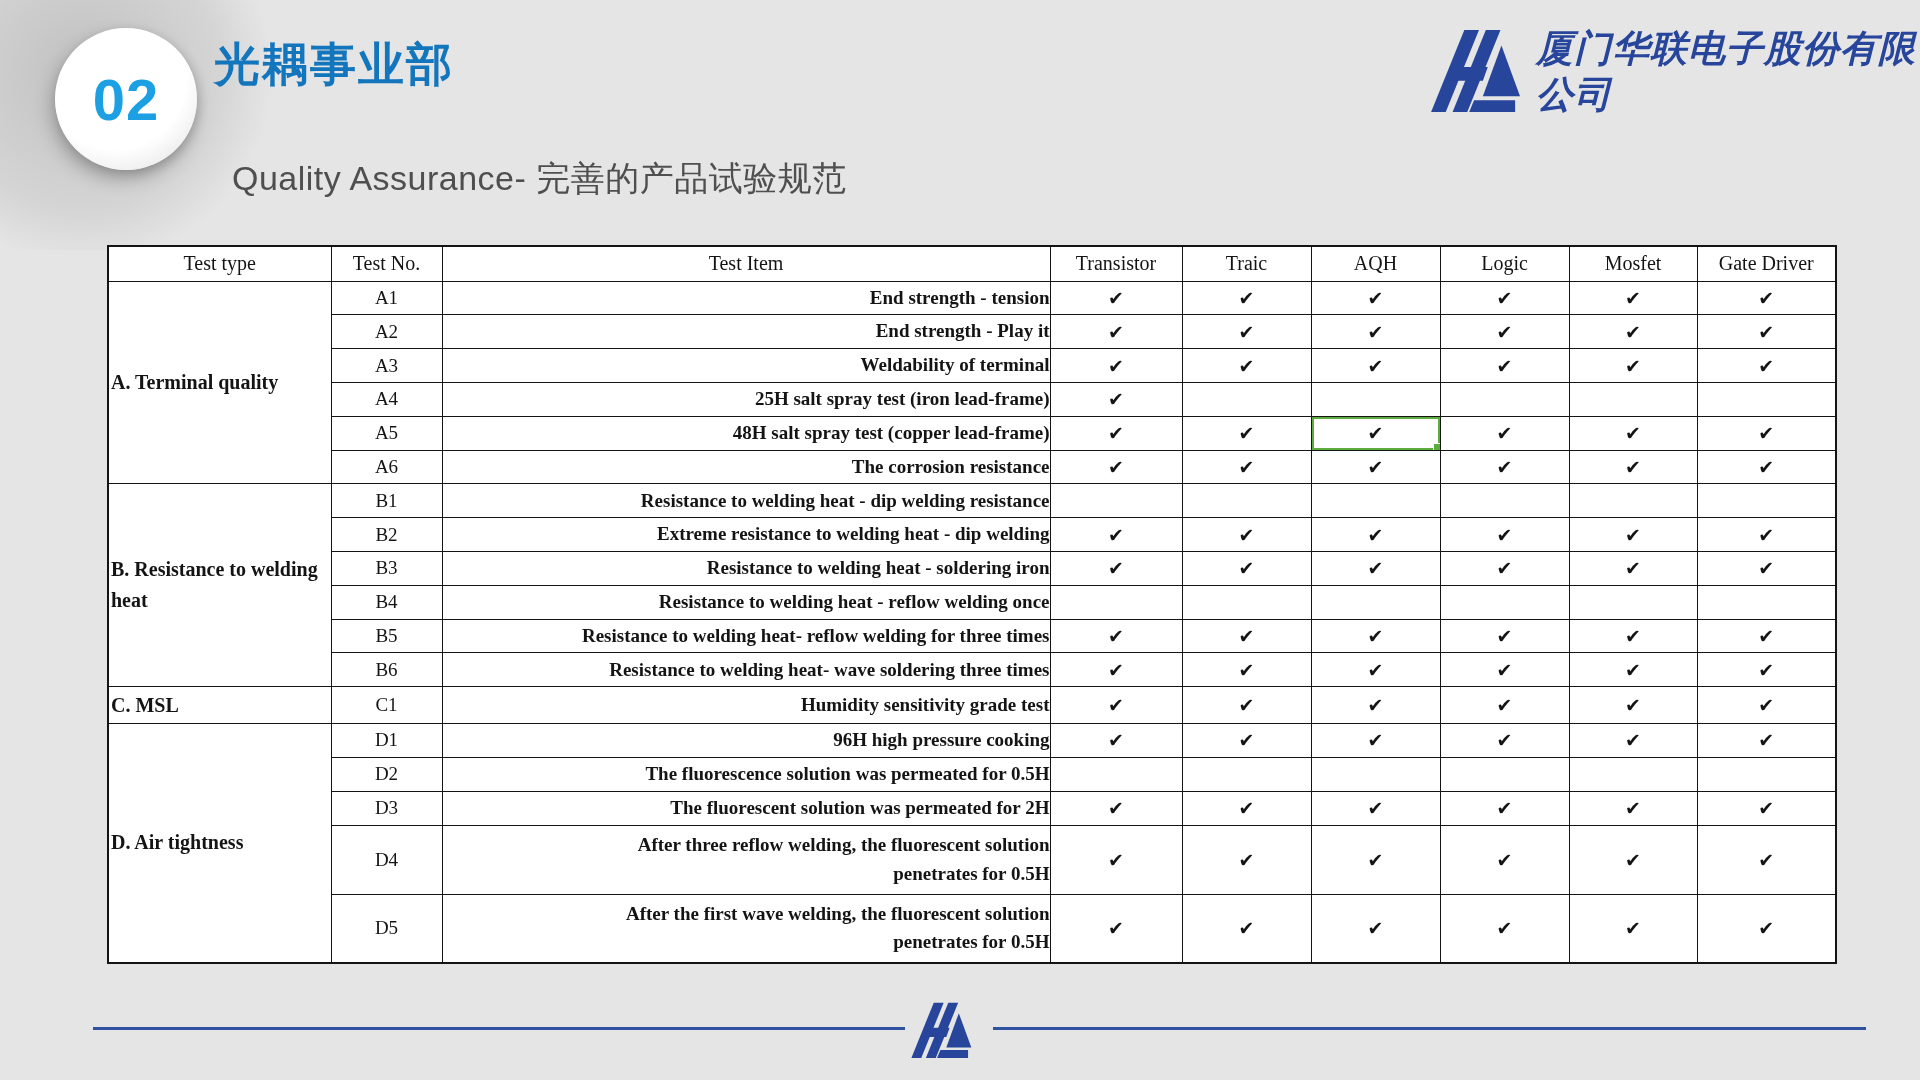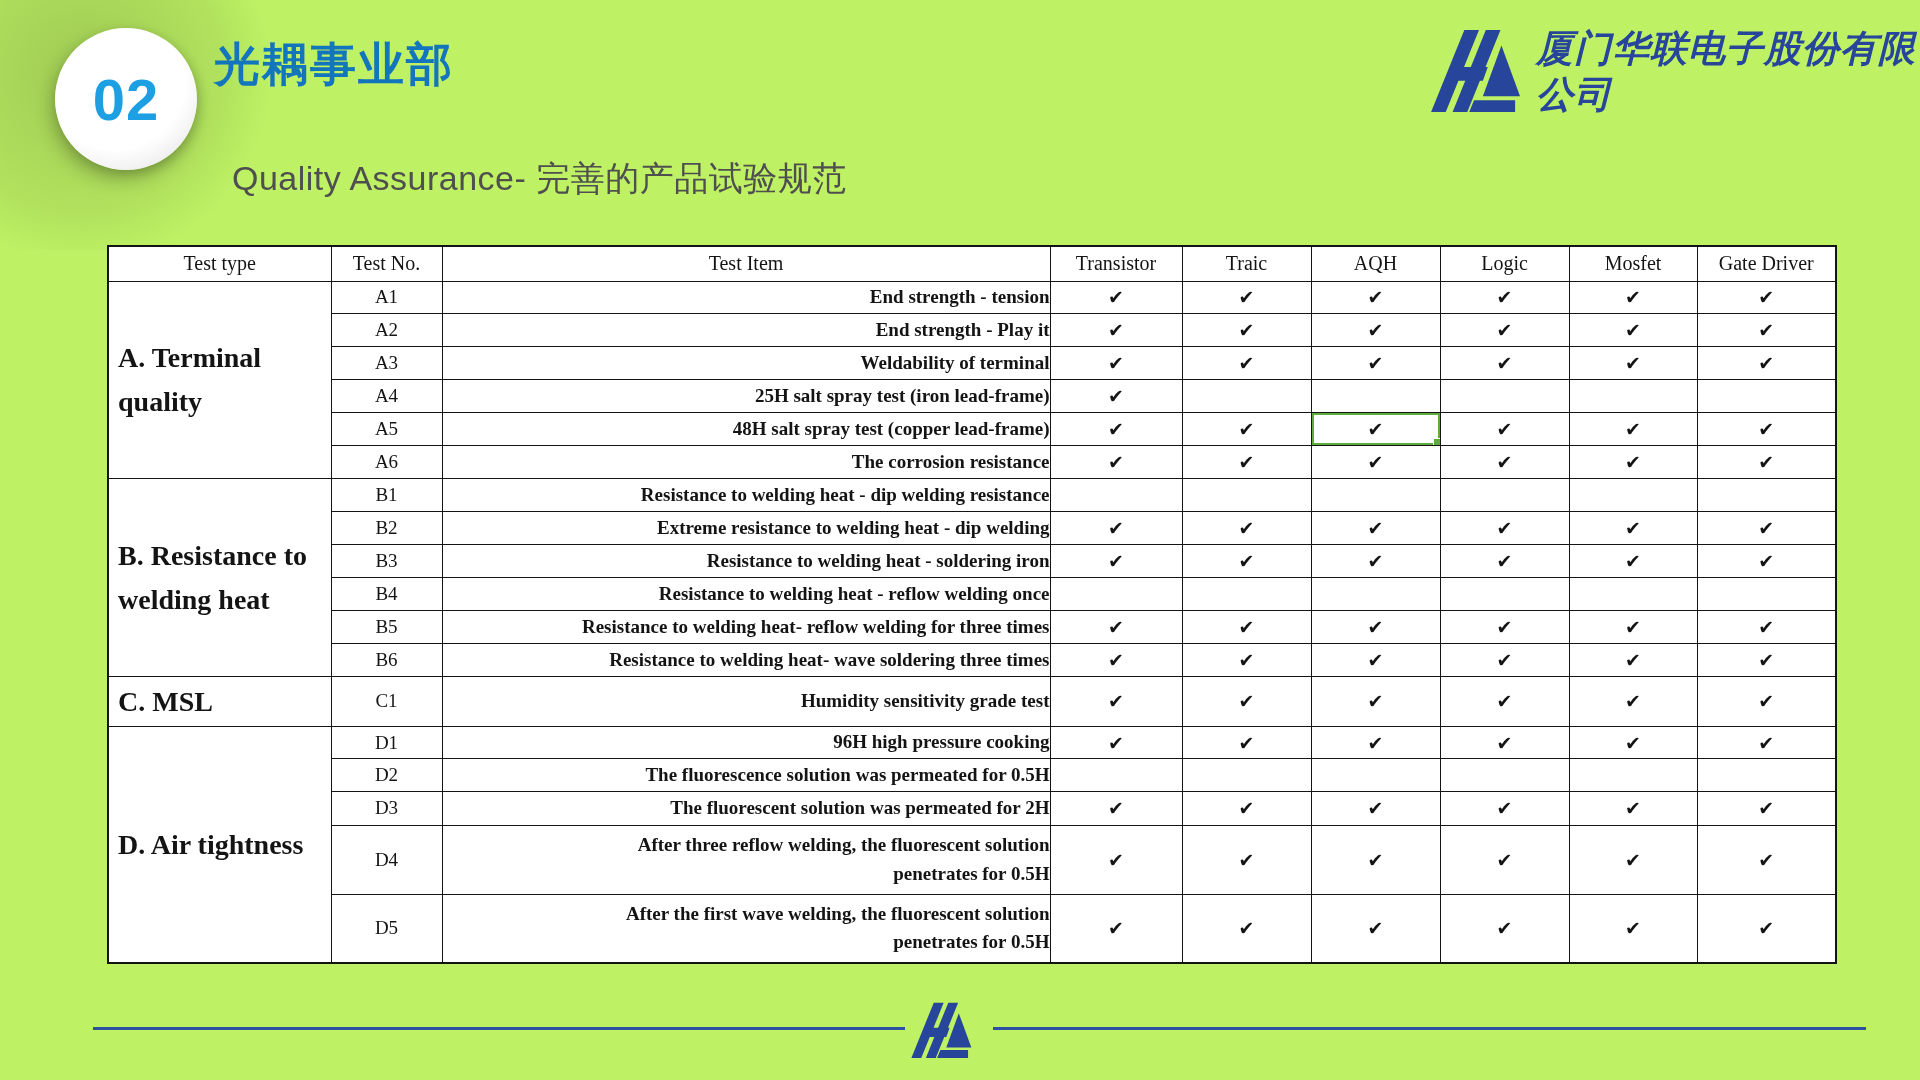--- a/index.html
+++ b/index.html
@@ -1,18 +1,18 @@
 <!DOCTYPE html>
 <html><head>
 <meta charset="utf-8">
 <style>
   * { margin:0; padding:0; box-sizing:border-box; }
   html,body { background:#fff; }
   .slide {
-    position:relative; width:1920px; height:1080px; background:#bef264;
+    position:relative; width:1920px; height:1080px; background:#e5e5e5;
     overflow:hidden; font-family:"Liberation Serif","DejaVu Serif",serif;
   }
   
   .corner-shade {
     position:absolute; left:-60px; top:-70px; width:340px; height:320px;
     background:radial-gradient(circle at 42% 45%, rgba(0,0,0,0.16) 0%, rgba(0,0,0,0.07) 52%, rgba(0,0,0,0) 72%);
   }
   .section-badge {
     position:absolute; left:55px; top:28px; width:142px; height:142px; border-radius:50%;
     background:radial-gradient(circle at 42% 35%, #ffffff 58%, #ededed 80%, #f8f8f8 100%);
@@ -47,21 +47,21 @@
   }
   
   .qa-table-wrap { position:absolute; left:107px; top:245px; }
   table.qa {
     width:1728px; height:719px; border-collapse:collapse; table-layout:fixed;
     border:2px solid #141414; background:#fff;
   }
   table.qa th, table.qa td { border:1px solid #141414; overflow:hidden; color:#141414; }
   table.qa thead tr { height:35px; }
   table.qa th { font-size:20px; font-weight:400; text-align:center; font-family:"Liberation Serif",serif; }
-  td.group { font-size:28px; font-weight:700; text-align:left; padding-left:9px; vertical-align:middle; line-height:1.55; }
+  td.group { font-size:20px; font-weight:700; text-align:left; padding-left:2px; vertical-align:middle; line-height:1.55; }
   td.no   { font-size:19px; text-align:center; }
   td.item { font-size:19px; text-align:right; padding-left:7px; white-space:pre-line; line-height:1.5;font-weight:bold; }
   td.chk  { text-align:center; vertical-align:middle;
             font-family:"DejaVu Sans","Liberation Sans",sans-serif;
             font-weight:700; font-size:19px; }
   tr.tall { height:69px;margin-top:36px; }
   td.chk.selected { position:relative; }
   .sel-overlay { position:absolute; left:-1px; top:-1px; right:-1px; bottom:-1px;
                  border:3px solid #5CAD3C; pointer-events:none; }
   .sel-overlay::after { content:""; position:absolute; right:-6px; bottom:-6px;

